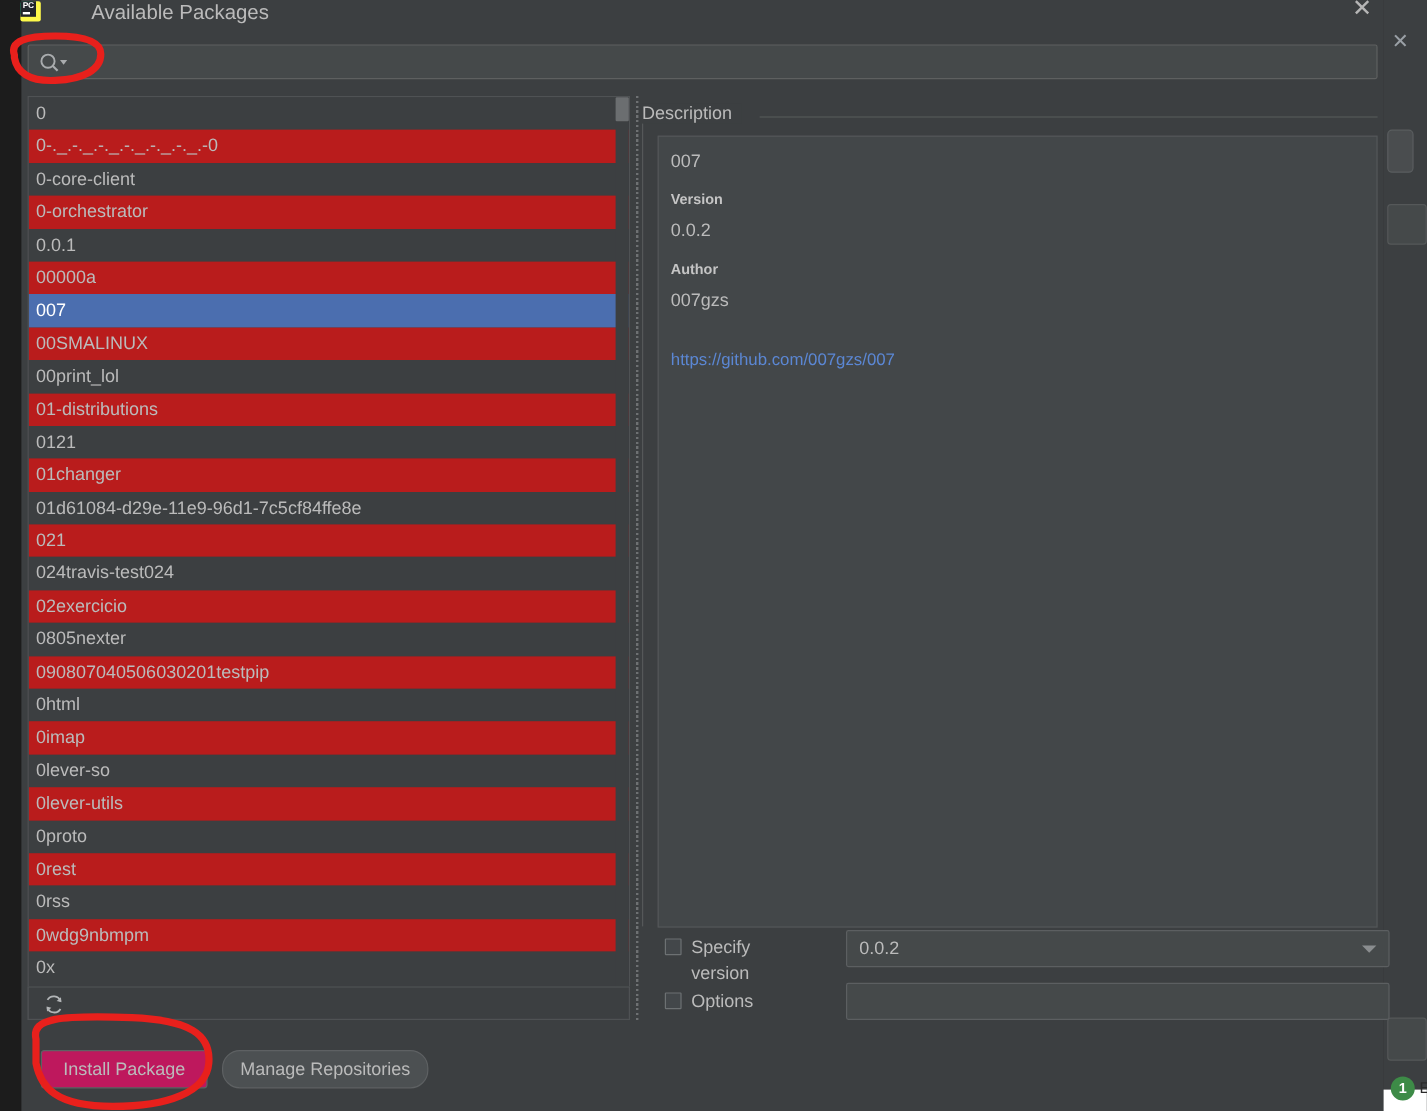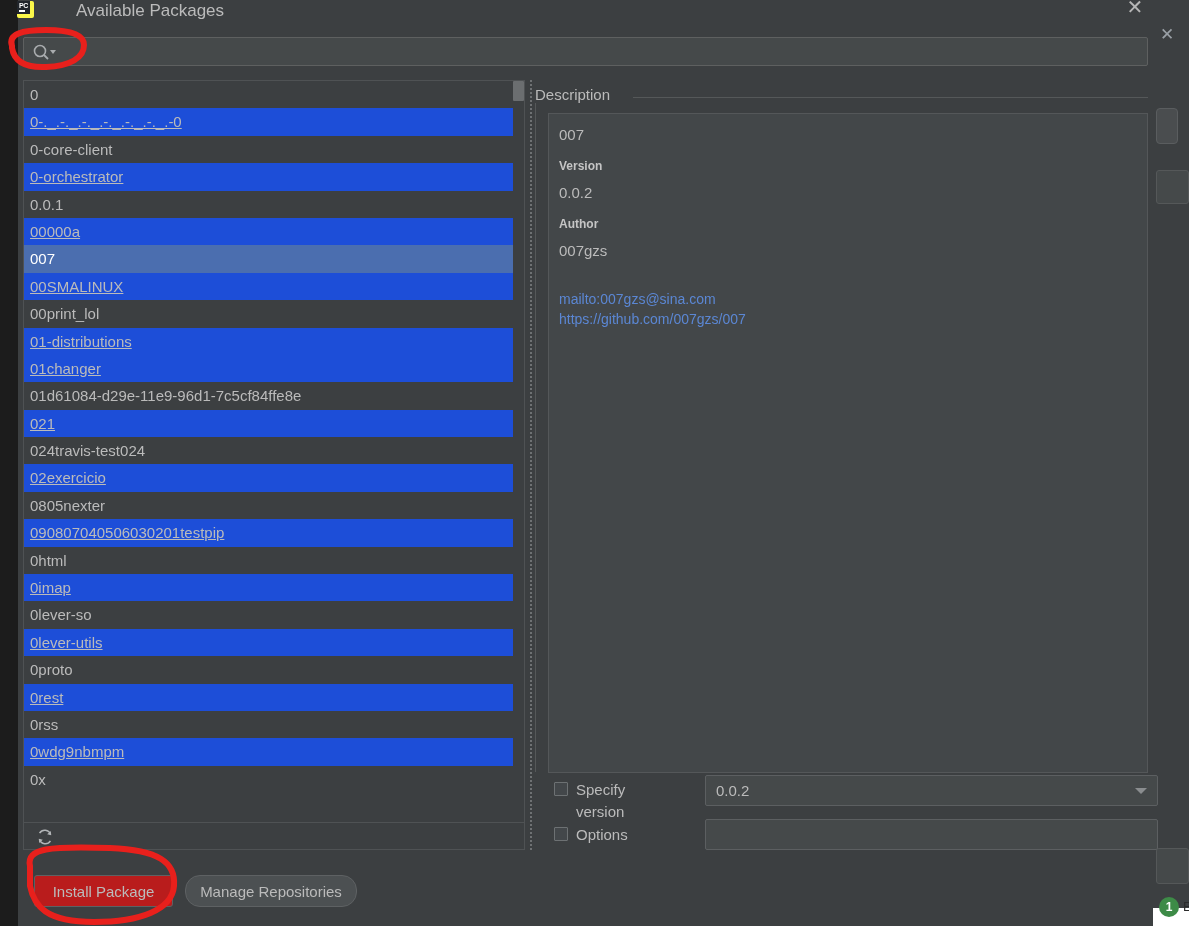--- a/index.html
+++ b/index.html
@@ -83,21 +83,21 @@
   #list-pane {
     position: absolute; left: 5px; top: 80px; width: 502px; height: 770px;
     background: #3c3f41; border: 1px solid #4f5254; overflow: hidden;
   }
   .pkg-row {
     position: relative; height: 27.4px; line-height: 27.4px;
     padding-left: 6px; font-size: 15px; color: #bbbbbb;
     white-space: nowrap; overflow: hidden; cursor: default;
   }
   .pkg-row.even { background: #3c3f41; }
-  .pkg-row.odd  { background: #1d4ed8; text-decoration: underline; }
+  .pkg-row.odd  { background: #b91c1c; }
   .pkg-row.selected { background: #4b6eaf; color: #ffffff; }
 
   #list-scrollbar {
     position: absolute; left: 495px; top: 81px; width: 11px; height: 20px;
     background: #6b6e70; border-radius: 1px;
   }
   #list-scroll-track {
     position: absolute; left: 495px; top: 81px; width: 11px; height: 757px;
     background: #3c3f41;
   }
@@ -167,21 +167,21 @@
   #options-input {
     position: absolute; left: 687px; top: 819px; width: 453px; height: 31px;
     background: #45494a; border: 1px solid #5c5f61; border-radius: 2px;
     color: #bbbbbb; font-family: "Liberation Sans", sans-serif; font-size: 15px;
     padding: 0 10px; outline: none;
   }
 
   
   #btn-install {
     position: absolute; left: 16px; top: 875px; width: 139px; height: 32px;
-    background: #b91c1c; border: 1px solid #5e6163; border-radius: 3px;
+    background: #be185d; border: 1px solid #5e6163; border-radius: 3px;
     color: #bbbbbb; font-family: "Liberation Sans", sans-serif; font-size: 15px; cursor: pointer;
   }
   #btn-manage {
     position: absolute; left: 167px; top: 875px; width: 172px; height: 32px;
     background: #4c5052; border: 1px solid #5e6163; border-radius: 15px;
     color: #bbbbbb; font-family: "Liberation Sans", sans-serif; font-size: 15px; cursor: pointer;
   }
 
   
   #annotations { position: absolute; inset: 0; pointer-events: none; z-index: 50; }
@@ -234,20 +234,21 @@
       <div class="pkg-row even">0</div>
       <div class="pkg-row odd">0-._.-._.-._.-._.-._.-._.-0</div>
       <div class="pkg-row even">0-core-client</div>
       <div class="pkg-row odd">0-orchestrator</div>
       <div class="pkg-row even">0.0.1</div>
       <div class="pkg-row odd">00000a</div>
       <div class="pkg-row even selected">007</div>
       <div class="pkg-row odd">00SMALINUX</div>
       <div class="pkg-row even">00print_lol</div>
       <div class="pkg-row odd">01-distributions</div>
+      <div class="pkg-row even">0121</div>
       <div class="pkg-row odd">01changer</div>
       <div class="pkg-row even">01d61084-d29e-11e9-96d1-7c5cf84ffe8e</div>
       <div class="pkg-row odd">021</div>
       <div class="pkg-row even">024travis-test024</div>
       <div class="pkg-row odd">02exercicio</div>
       <div class="pkg-row even">0805nexter</div>
       <div class="pkg-row odd">090807040506030201testpip</div>
       <div class="pkg-row even">0html</div>
       <div class="pkg-row odd">0imap</div>
       <div class="pkg-row even">0lever-so</div>
@@ -280,21 +281,20 @@
     <div id="desc-left-border"></div>
     <div id="desc-legend">Description</div>
     <div id="desc-legend-line"></div>
     <div id="desc-body">
       <div class="desc-name">007</div>
       <div class="desc-label">Version</div>
       <div class="desc-value">0.0.2</div>
       <div class="desc-label">Author</div>
       <div class="desc-value">007gzs</div>
       <div class="desc-links">
-        <a class="desc-link">mailto:007gzs@sina.com</a>
         <a class="desc-link">https://github.com/007gzs/007</a>
       </div>
     </div>
   </div>
 
   <div id="version-row">
     <div class="chk-box"></div>
     <div class="chk-label">Specify version</div>
   </div>
   <div id="version-combo">

